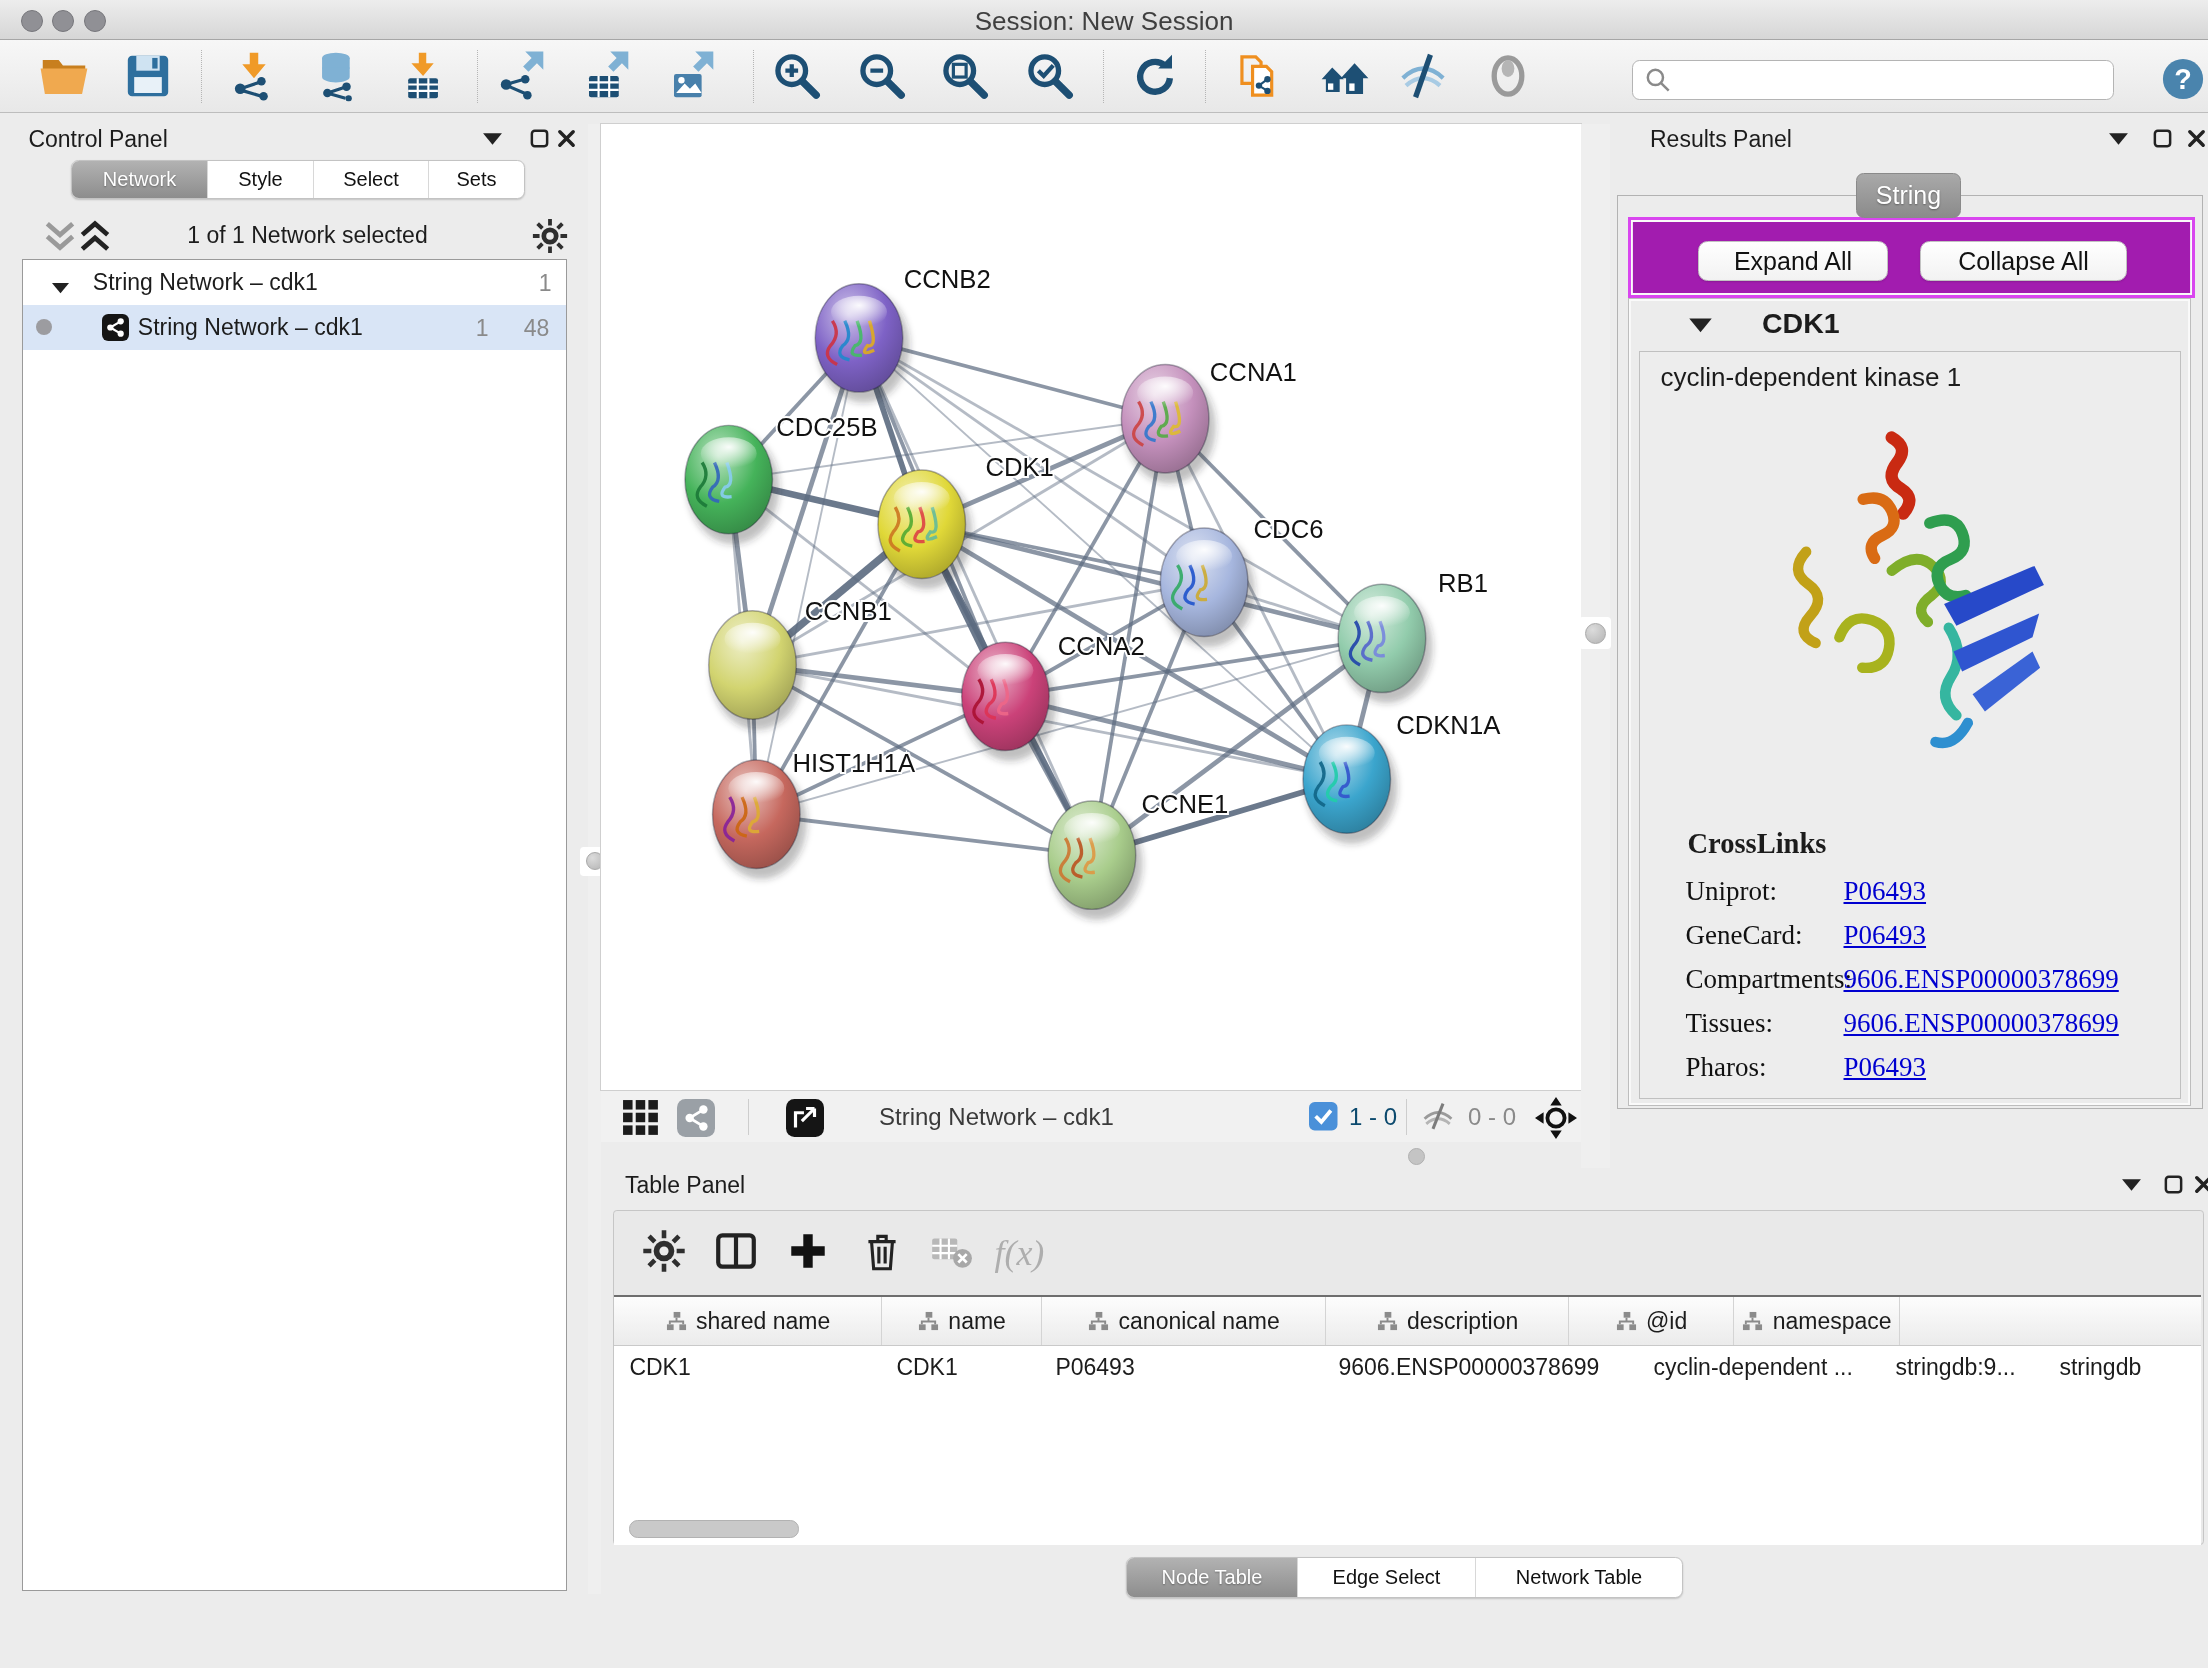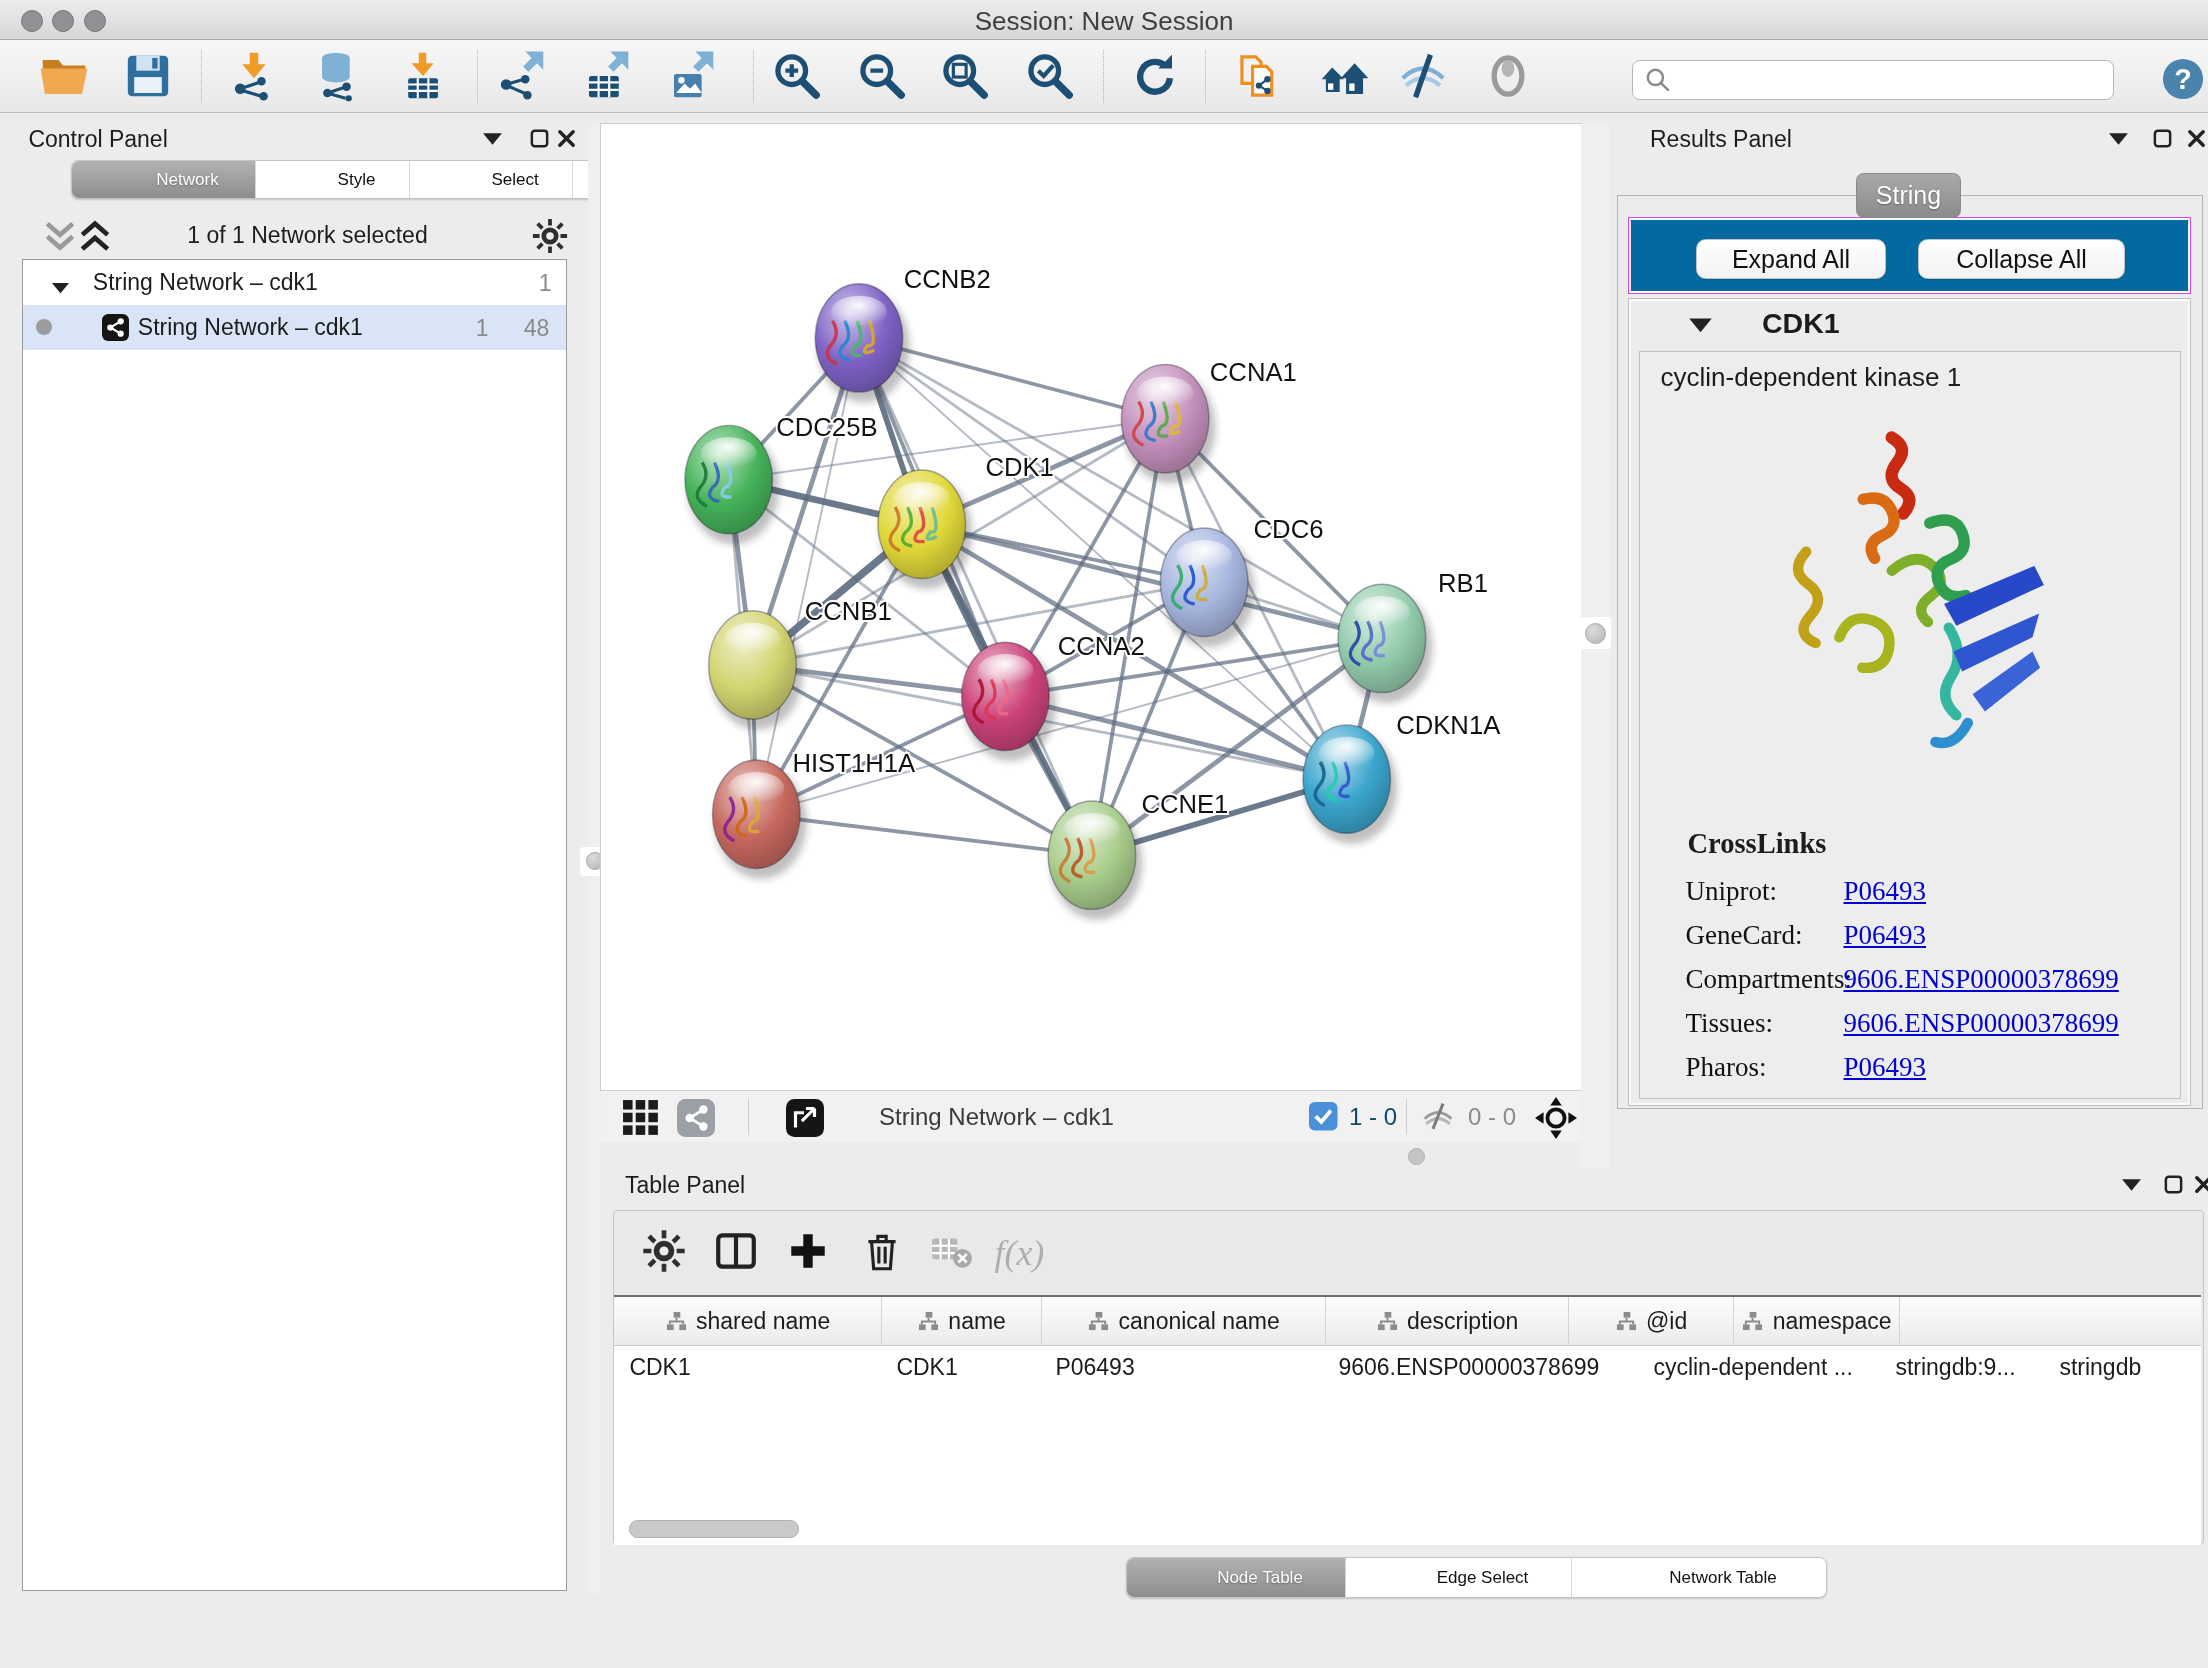--- a/index.html
+++ b/index.html
@@ -24,22 +24,22 @@
   .searchbox input{position:absolute;left:49px;top:1.9px;width:418px;height:32px;
     border:none;outline:none;font-size:23px;background:transparent;font-family:inherit;}
   .searchbox .mag{position:absolute;left:11.4px;top:4.8px;width:28.5px;height:28.5px;}
   .helpbtn{position:absolute;left:2161px;top:17px;width:44px;height:44px;}
   
   .phead{font-size:23px;color:#1c1c1c;}
   .pctl{width:28.5px;height:25px;display:inline-flex;align-items:center;justify-content:center;}
   .pctl svg{width:21px;height:21px;}
   .seg{display:flex;border:1px solid #c3c3c3;border-radius:7.6px;overflow:hidden;
     background:#fff;box-shadow:0 1px 1.9px rgba(0,0,0,.18);}
-  .seg>div{display:flex;align-items:center;justify-content:center;font-size:17px;
-    color:#111;border-left:1px solid #d8d8d8;padding-left:48px;}
+  .seg>div{display:flex;align-items:center;justify-content:center;font-size:20px;
+    color:#111;border-left:1px solid #d8d8d8;}
   .seg>div:first-child{border-left:none;}
   .seg>div.sel{background:linear-gradient(#b2b2b2,#8d8d8d);color:#fff;
     text-shadow:0 1px 1.9px rgba(0,0,0,.35);}
   .btn{background:linear-gradient(#ffffff,#f2f2f2);border:1px solid #c2c2c2;
     border-radius:9.5px;font-size:25px;display:flex;align-items:center;
     justify-content:center;box-shadow:0 1px 1.9px rgba(0,0,0,.15);color:#111;}
   
   .cpanel{position:absolute;left:17px;top:124px;width:571px;height:1470px;}
   .cp-list{position:absolute;left:4.8px;top:135px;width:543px;height:1330px;
     background:#fff;border:1.9px solid #9a9a9a;}
@@ -61,21 +61,21 @@
     border:1px solid #a8a8a8;}
   
   .rpanel{position:absolute;left:1609px;top:124px;width:599px;height:1044px;}
   .rbox{position:absolute;left:7.6px;top:71px;width:584px;height:912px;
     border:1px solid #b2b2b2;background:#ececec;}
   .rtab{position:absolute;left:247px;top:49px;width:103px;height:43px;z-index:3;
     background:linear-gradient(#a9a9a9,#8b8b8b);border:1px solid #8a8a8a;border-radius:7.6px;
     color:#fff;font-size:25px;display:flex;align-items:center;justify-content:center;
     text-shadow:0 1px 1.9px rgba(0,0,0,.35);}
   .rbtnbox{position:absolute;left:19px;top:93px;width:561px;height:75px;
-    border:1px solid #d946ef;box-shadow:inset 0 0 0 1.9px #fafafa;background:#0369a1;}
+    border:3px solid #d946ef;box-shadow:inset 0 0 0 1.9px #fafafa;background:#a21caf;}
   .rsec{position:absolute;left:19px;top:174px;width:561px;height:806px;
     border:1px solid #bdbdbd;box-shadow:inset 0 0 0 1.9px #fafafa;background:#ececec;}
   .rcontent{position:absolute;left:9.5px;top:52px;width:540px;height:746px;
     border:1px solid #c0c0c0;background:#ededed;}
   .serif{font-family:"Liberation Serif",serif;}
   .xlrow{position:relative;height:44px;font-size:27px;}
   .xlrow .lab{position:absolute;left:46px;top:5.7px;color:#111;}
   .xlrow .val{position:absolute;left:204px;top:5.7px;text-decoration:underline;}
   
   .tpanel{position:absolute;left:601px;top:1168px;width:1607px;height:438px;}

